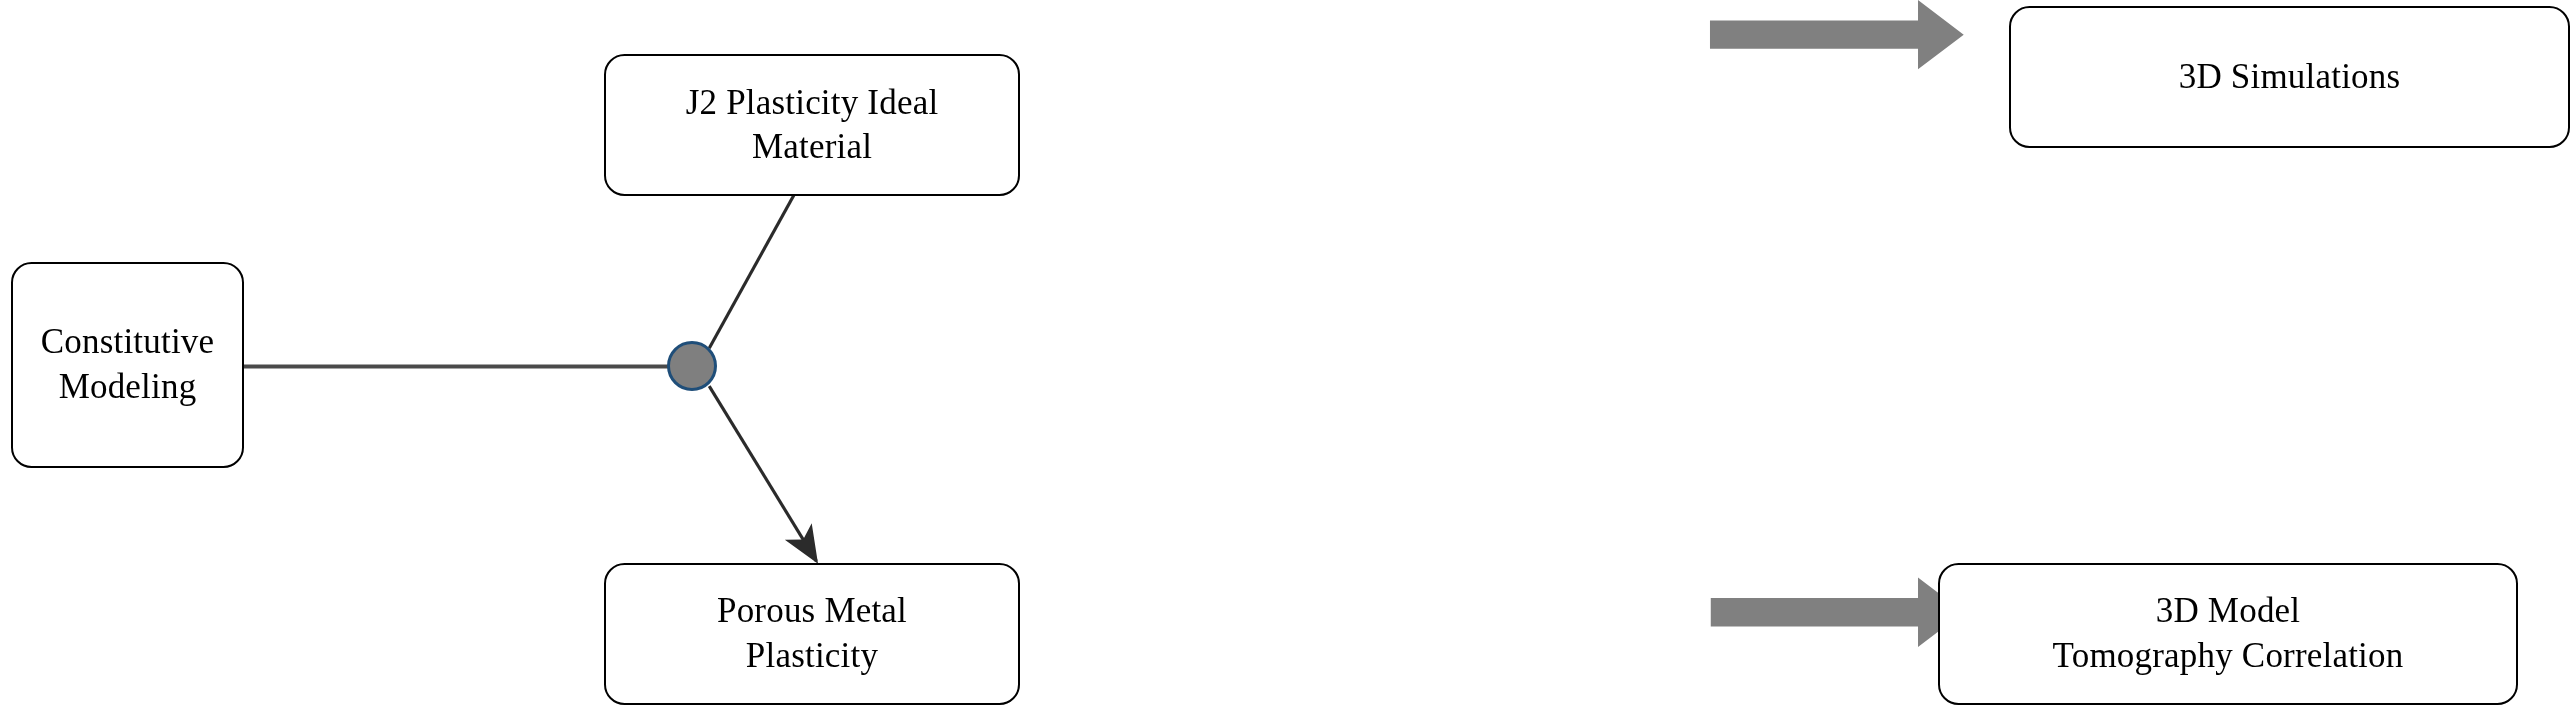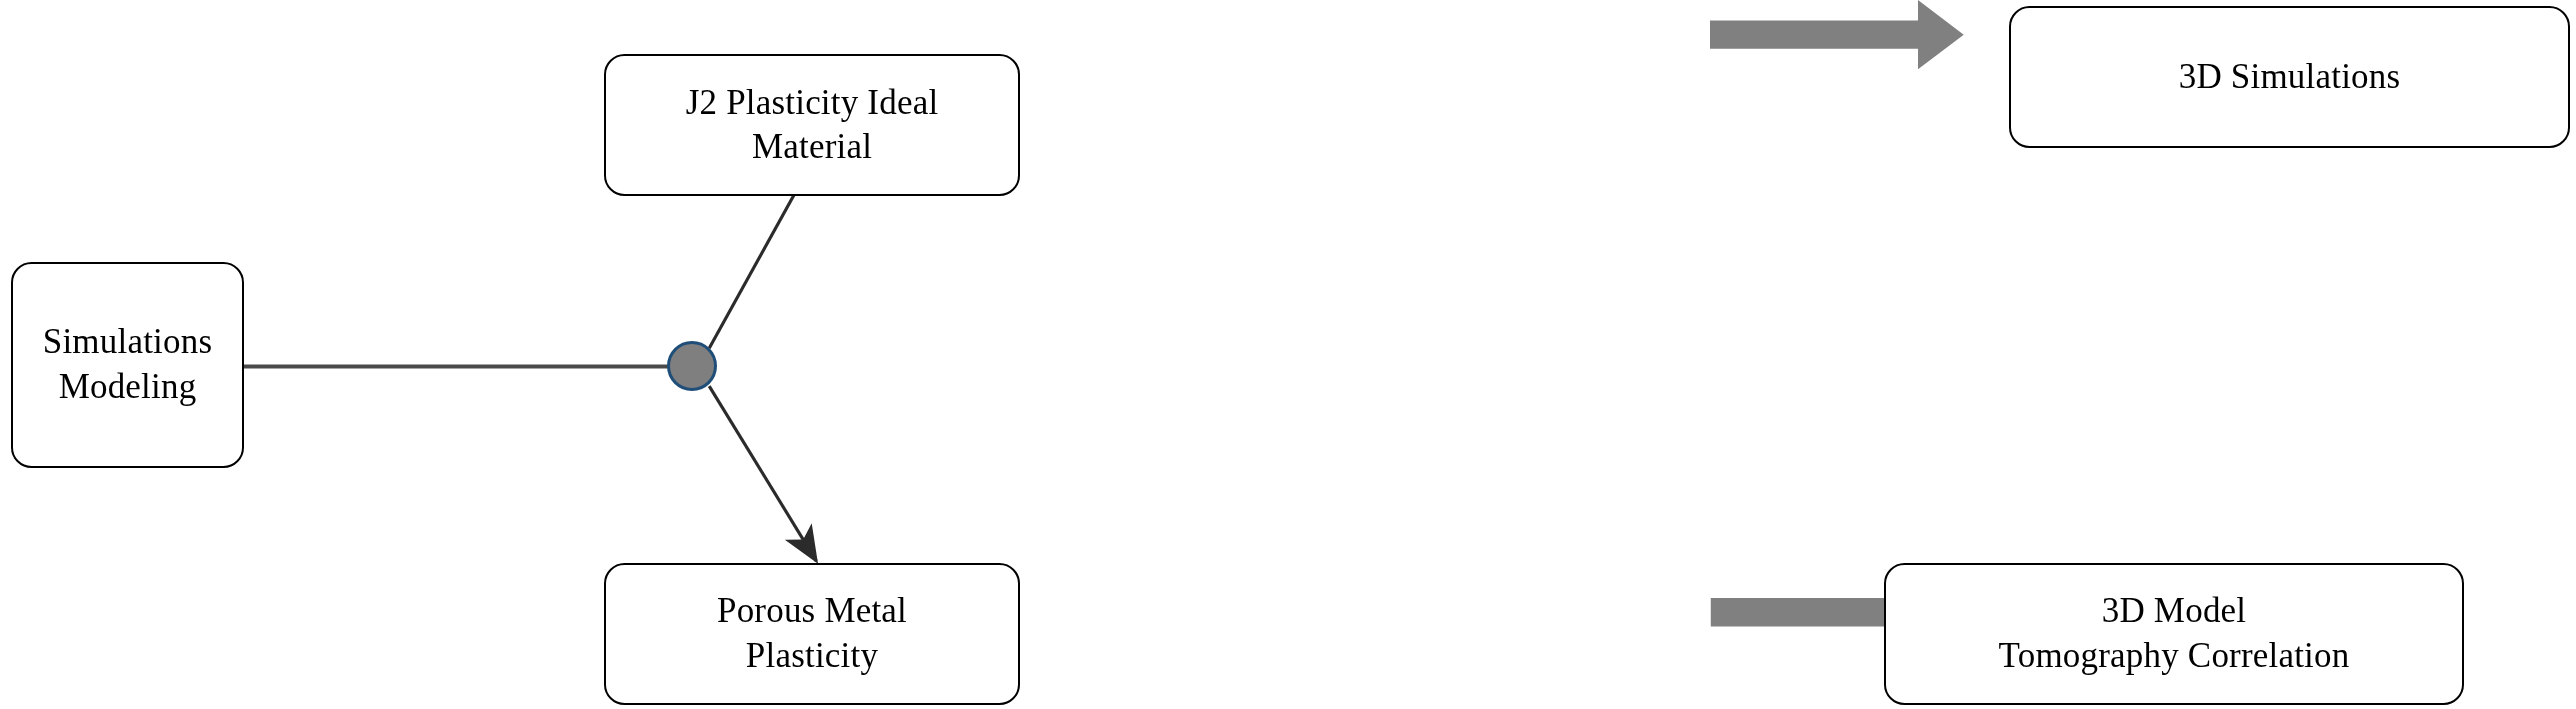--- a/index.html
+++ b/index.html
@@ -83,29 +83,29 @@
     <span class="node-label">J2 Plasticity  Ideal
 Material</span>
   </div>
 
 
   <div class="node" style="left:2009px; top:6px; width:561px; height:142px;">
     <span class="node-label">3D Simulations</span>
   </div>
 
   <div class="node" style="left:11px; top:262px; width:233px; height:206px;">
-    <span class="node-label">Simulations
+    <span class="node-label">Constitutive
 Modeling</span>
   </div>
 
   <div class="node" style="left:604px; top:563px; width:416px; height:142px;">
     <span class="node-label">Porous Metal
 Plasticity</span>
   </div>
 
 
-  <div class="node" style="left:1884px; top:563px; width:580px; height:142px;">
+  <div class="node" style="left:1938px; top:563px; width:580px; height:142px;">
     <span class="node-label">3D Model
 Tomography  Correlation</span>
   </div>
 
 </div>
 
 
 </body></html>

